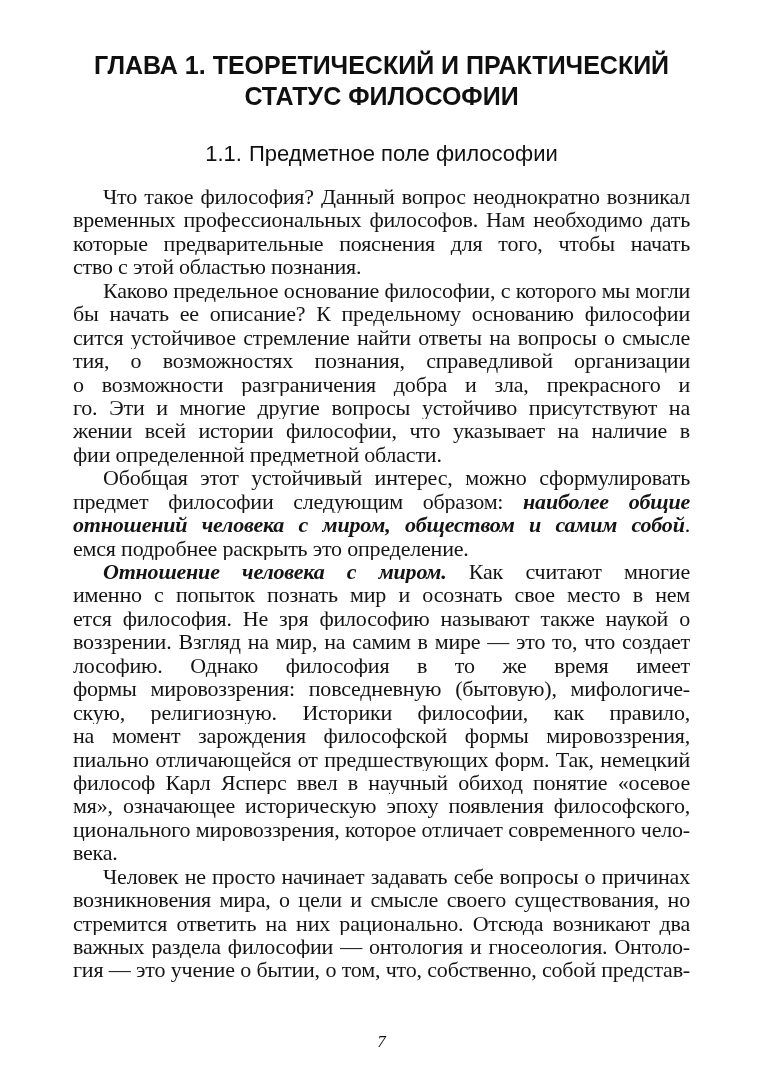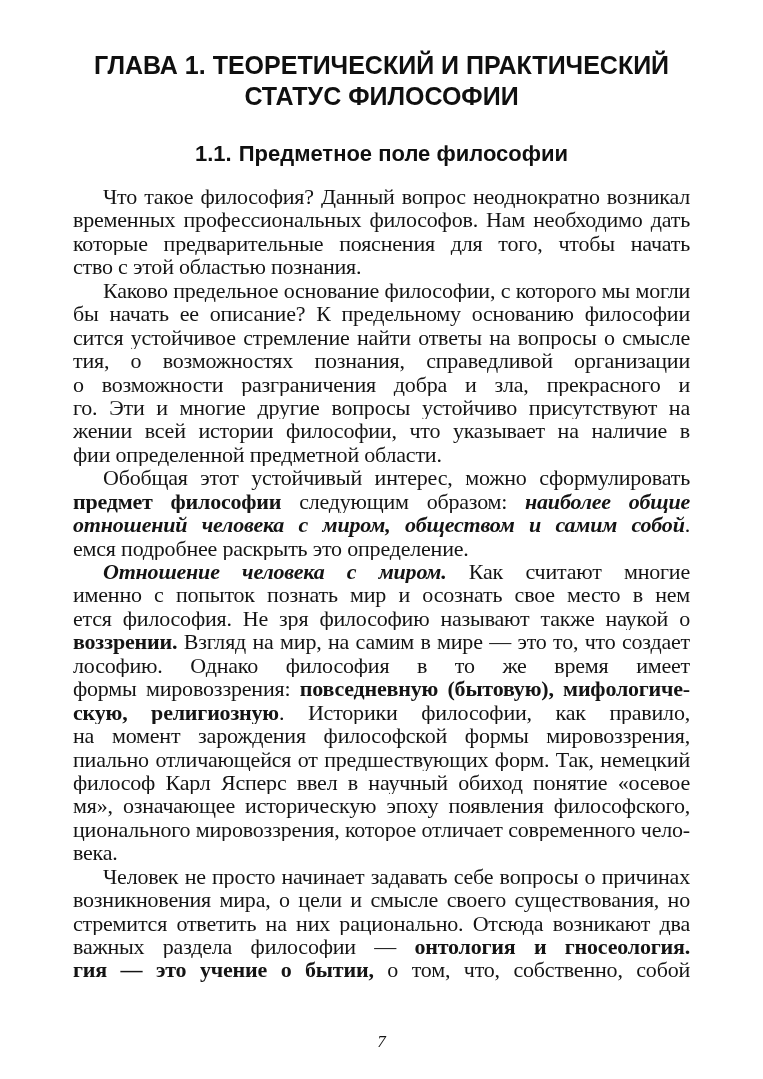--- a/index.html
+++ b/index.html
@@ -20,42 +20,42 @@
     font-weight: bold;
     font-size: 25px;
     line-height: 31px;
     color: #101010;
   }
   .section-heading {
     position: absolute;
     top: 140px; left: 73px; width: 617px;
     text-align: center;
     font-family: "Liberation Sans", sans-serif;
-    font-weight: bold;
+    font-weight: normal;
     font-size: 22px;
     line-height: 28px;
     color: #101010;
   }
   .section-heading .num { margin-right: 7px; }
   .body-text {
     position: absolute;
     top: 185px; left: 73px; width: 617px;
     font-size: 22px;
     letter-spacing: -0.2px;
   }
   .tline {
     height: 23.45px;
     line-height: 23.45px;
     text-align: justify;
     text-align-last: justify;
     overflow: hidden;
   }
   .tline.end { text-align-last: left; }
   .tline.indent { text-indent: 30px; }
-  .b  { font-weight: bold; }
+  .b  { font-weight: normal; }
   .bi { font-weight: bold; font-style: italic; }
   .page-number {
     position: absolute;
     top: 1031px; left: 0; width: 100%;
     text-align: center;
     font-style: italic;
     font-size: 17px;
     line-height: 22px;
   }
 </style>

